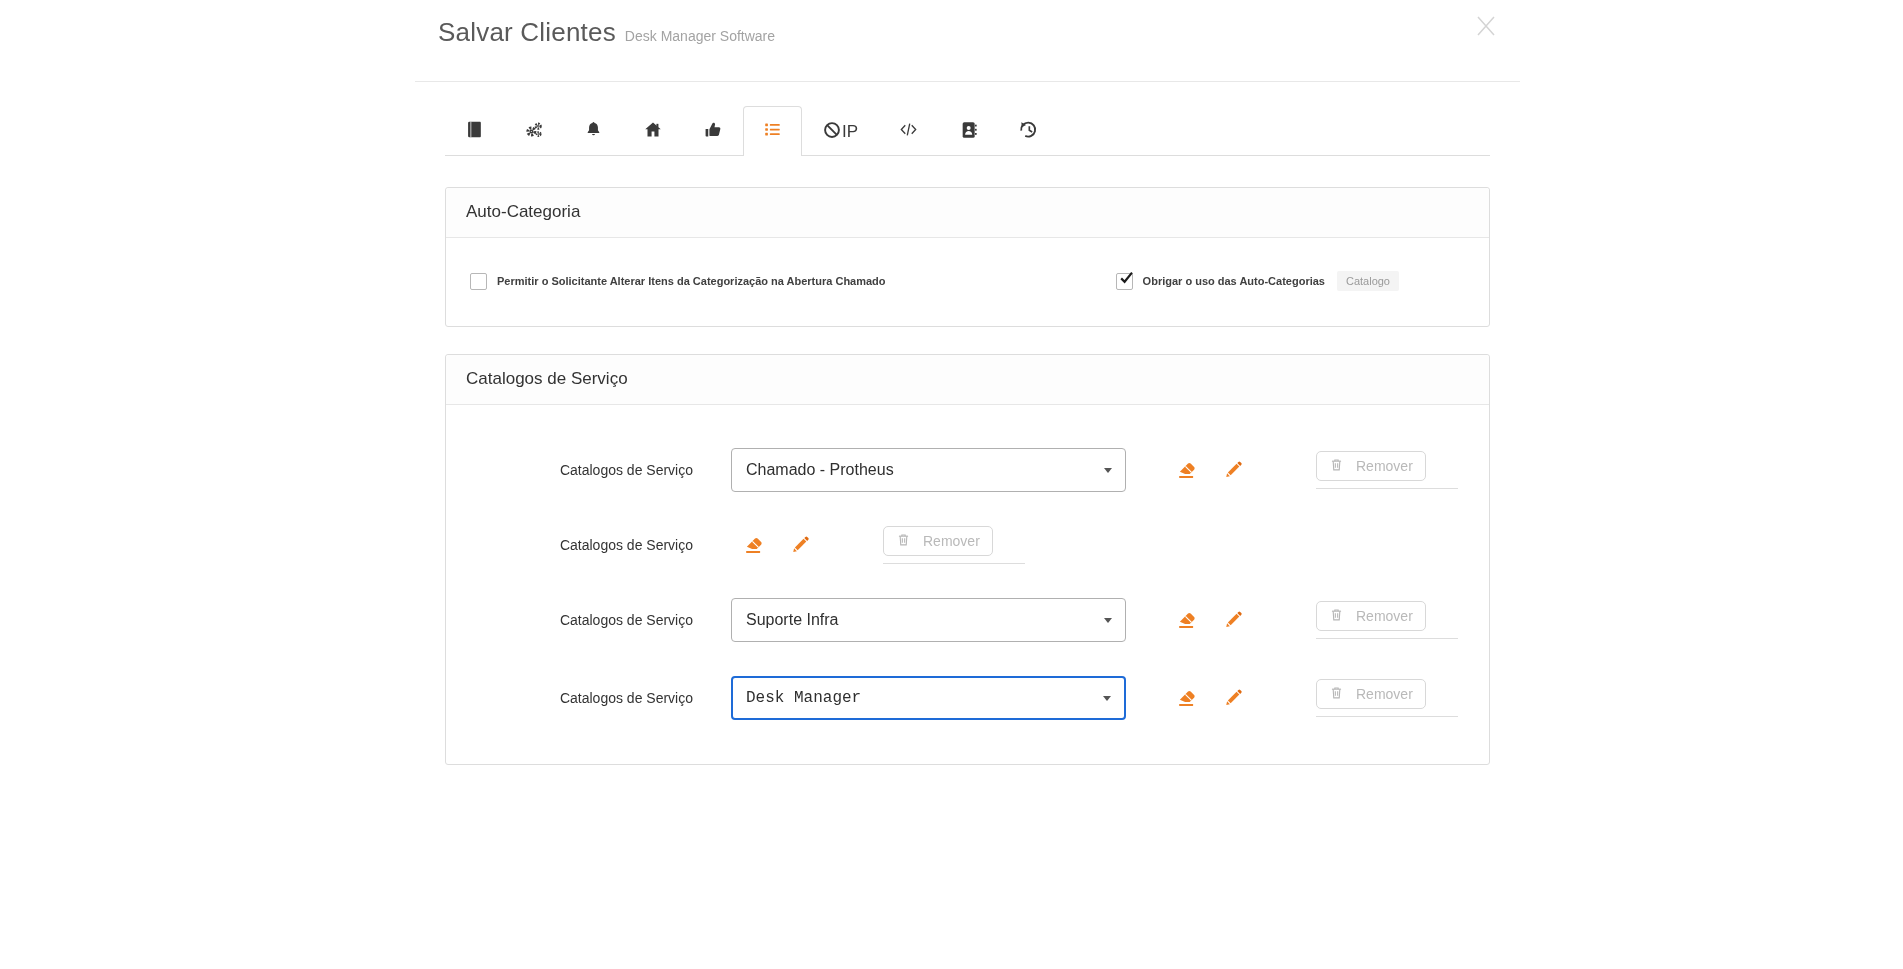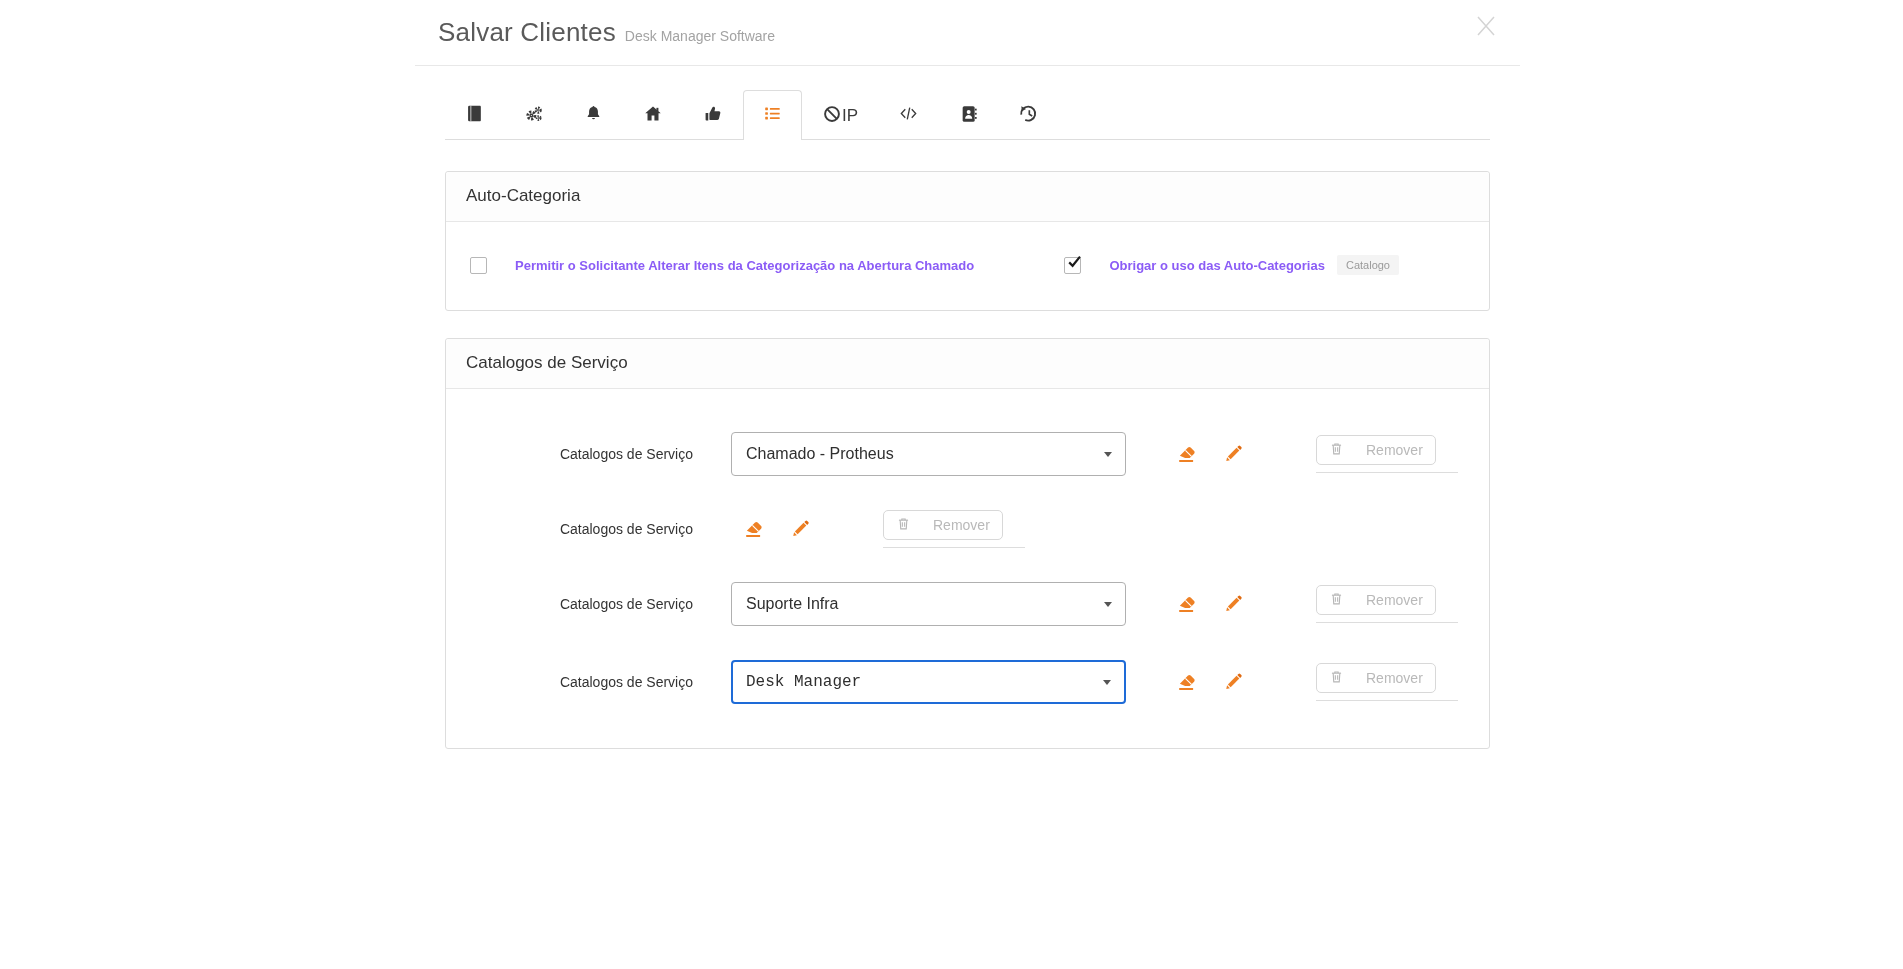--- a/index.html
+++ b/index.html
@@ -5,21 +5,21 @@
   * { box-sizing: border-box; margin: 0; padding: 0; }
   html,body { background:#fff; }
   body {
     width:1903px; height:969px; overflow:hidden;
     font-family:"Liberation Sans","DejaVu Sans",sans-serif;
     color:#333;
   }
   .modal { width:1105px; margin-left:415px; position:relative; }
 
   
-  .modal-header { position:relative; height:66px; border-bottom:1px solid #e8e8e8; }
+  .modal-header { position:relative; height:82px; border-bottom:1px solid #e8e8e8; }
   .title-wrap { position:absolute; left:23px; top:17px; display:flex; align-items:baseline; }
   .modal-title { font-size:26px; font-weight:300; color:#5a5a5a; letter-spacing:.2px; }
   .modal-subtitle { font-size:14px; color:#a3a3a3; margin-left:9px; }
   .close-btn { position:absolute; right:20px; top:14px; width:28px; height:28px; cursor:pointer; display:flex; align-items:center; justify-content:center; }
 
   .content { padding:0 30px; }
 
   
   .tabs { display:flex; align-items:flex-end; border-bottom:1px solid #ddd; margin-top:24px; }
   .tab {
@@ -39,21 +39,21 @@
     padding:14px 20px 15px; font-size:17px; color:#333;
     background:#fdfdfd; border-bottom:1px solid #e7e7e7;
     border-radius:3px 3px 0 0;
   }
 
   
   .auto-body { display:flex; align-items:center; justify-content:space-between; padding:33px 90px 35px 24px; }
   .check-group { display:flex; align-items:center; }
   .checkbox { width:17px; height:17px; border:1px solid #b7b7b7; border-radius:2px; background:#fff; cursor:pointer; position:relative; flex:0 0 auto; }
   .checkbox.checked svg { position:absolute; left:2px; top:-3px; overflow:visible; }
-  .check-label { margin-left:28px; font-size:13px; font-weight:700; color:#8b5cf6; }
+  .check-label { margin-left:10px; font-size:11px; font-weight:700; color:#404040; }
   .badge { margin-left:12px; background:#f4f4f4; color:#9a9a9a; font-size:11px; padding:4px 9px; border-radius:2px; }
 
   
   .cat-body { padding:43px 0 44px; }
   .cat-row { display:flex; align-items:center; margin-bottom:34px; }
   .cat-row:last-child { margin-bottom:0; }
   .row-label { flex:0 0 247px; text-align:right; font-size:14px; color:#333; }
   .select {
     margin-left:38px; width:395px; height:44px; border:1px solid #b0b0b0; border-radius:4px;
     display:flex; align-items:center; padding:0 14px; font-size:16px; color:#2f2f2f;
@@ -63,21 +63,21 @@
     position:absolute; right:13px; top:50%; margin-top:-2px;
     width:0; height:0; border-left:4.5px solid transparent; border-right:4.5px solid transparent;
     border-top:5.5px solid #555;
   }
   .select.focused { border:2px solid #1E6BD7; padding:0 13px;font-family:Liberation Mono, monospace; }
   .icon-btn { background:none; border:none; cursor:pointer; padding:0; display:flex; align-items:center; justify-content:center; }
   .icon-eraser { margin-left:50px; }
   .icon-pencil { margin-left:24px; }
   .remover-wrap { margin-left:72px; width:142px; padding-bottom:7px; border-bottom:1px solid #ddd; display:flex; }
   .remover-btn {
-    display:inline-flex; align-items:center; gap:22px; height:30px; padding:0 12px;
+    display:inline-flex; align-items:center; gap:12px; height:30px; padding:0 12px;
     background:#fff; border:1px solid #d8d8d8; border-radius:5px; color:#b9b9b9;
     font-size:14px; cursor:pointer; font-family:inherit;
   }
 
   
   .add-body { padding:22px 20px 38px; }
   .add-btn {
     display:inline-flex; align-items:center; gap:9px; height:42px; padding:0 17px;
     background:#fff; border:1px solid #EE7D1E; border-radius:4px; color:#EE7D1E;
     font-size:16.5px; cursor:pointer; font-family:inherit;

